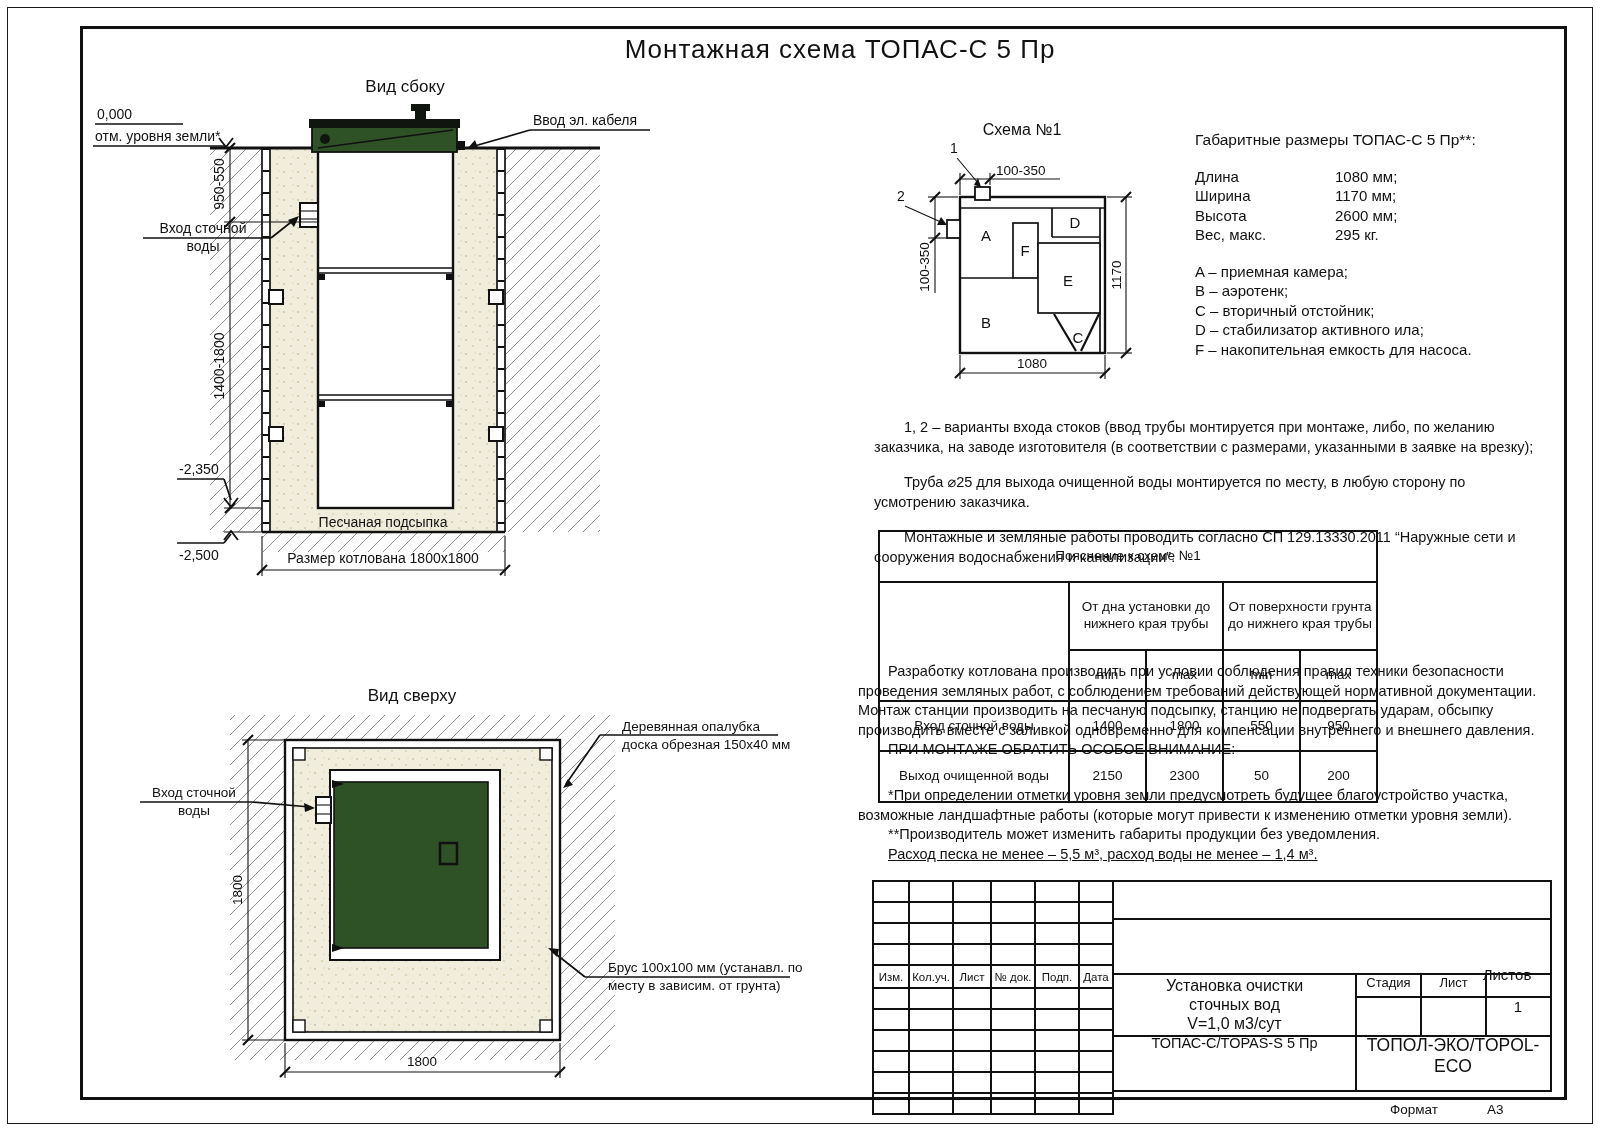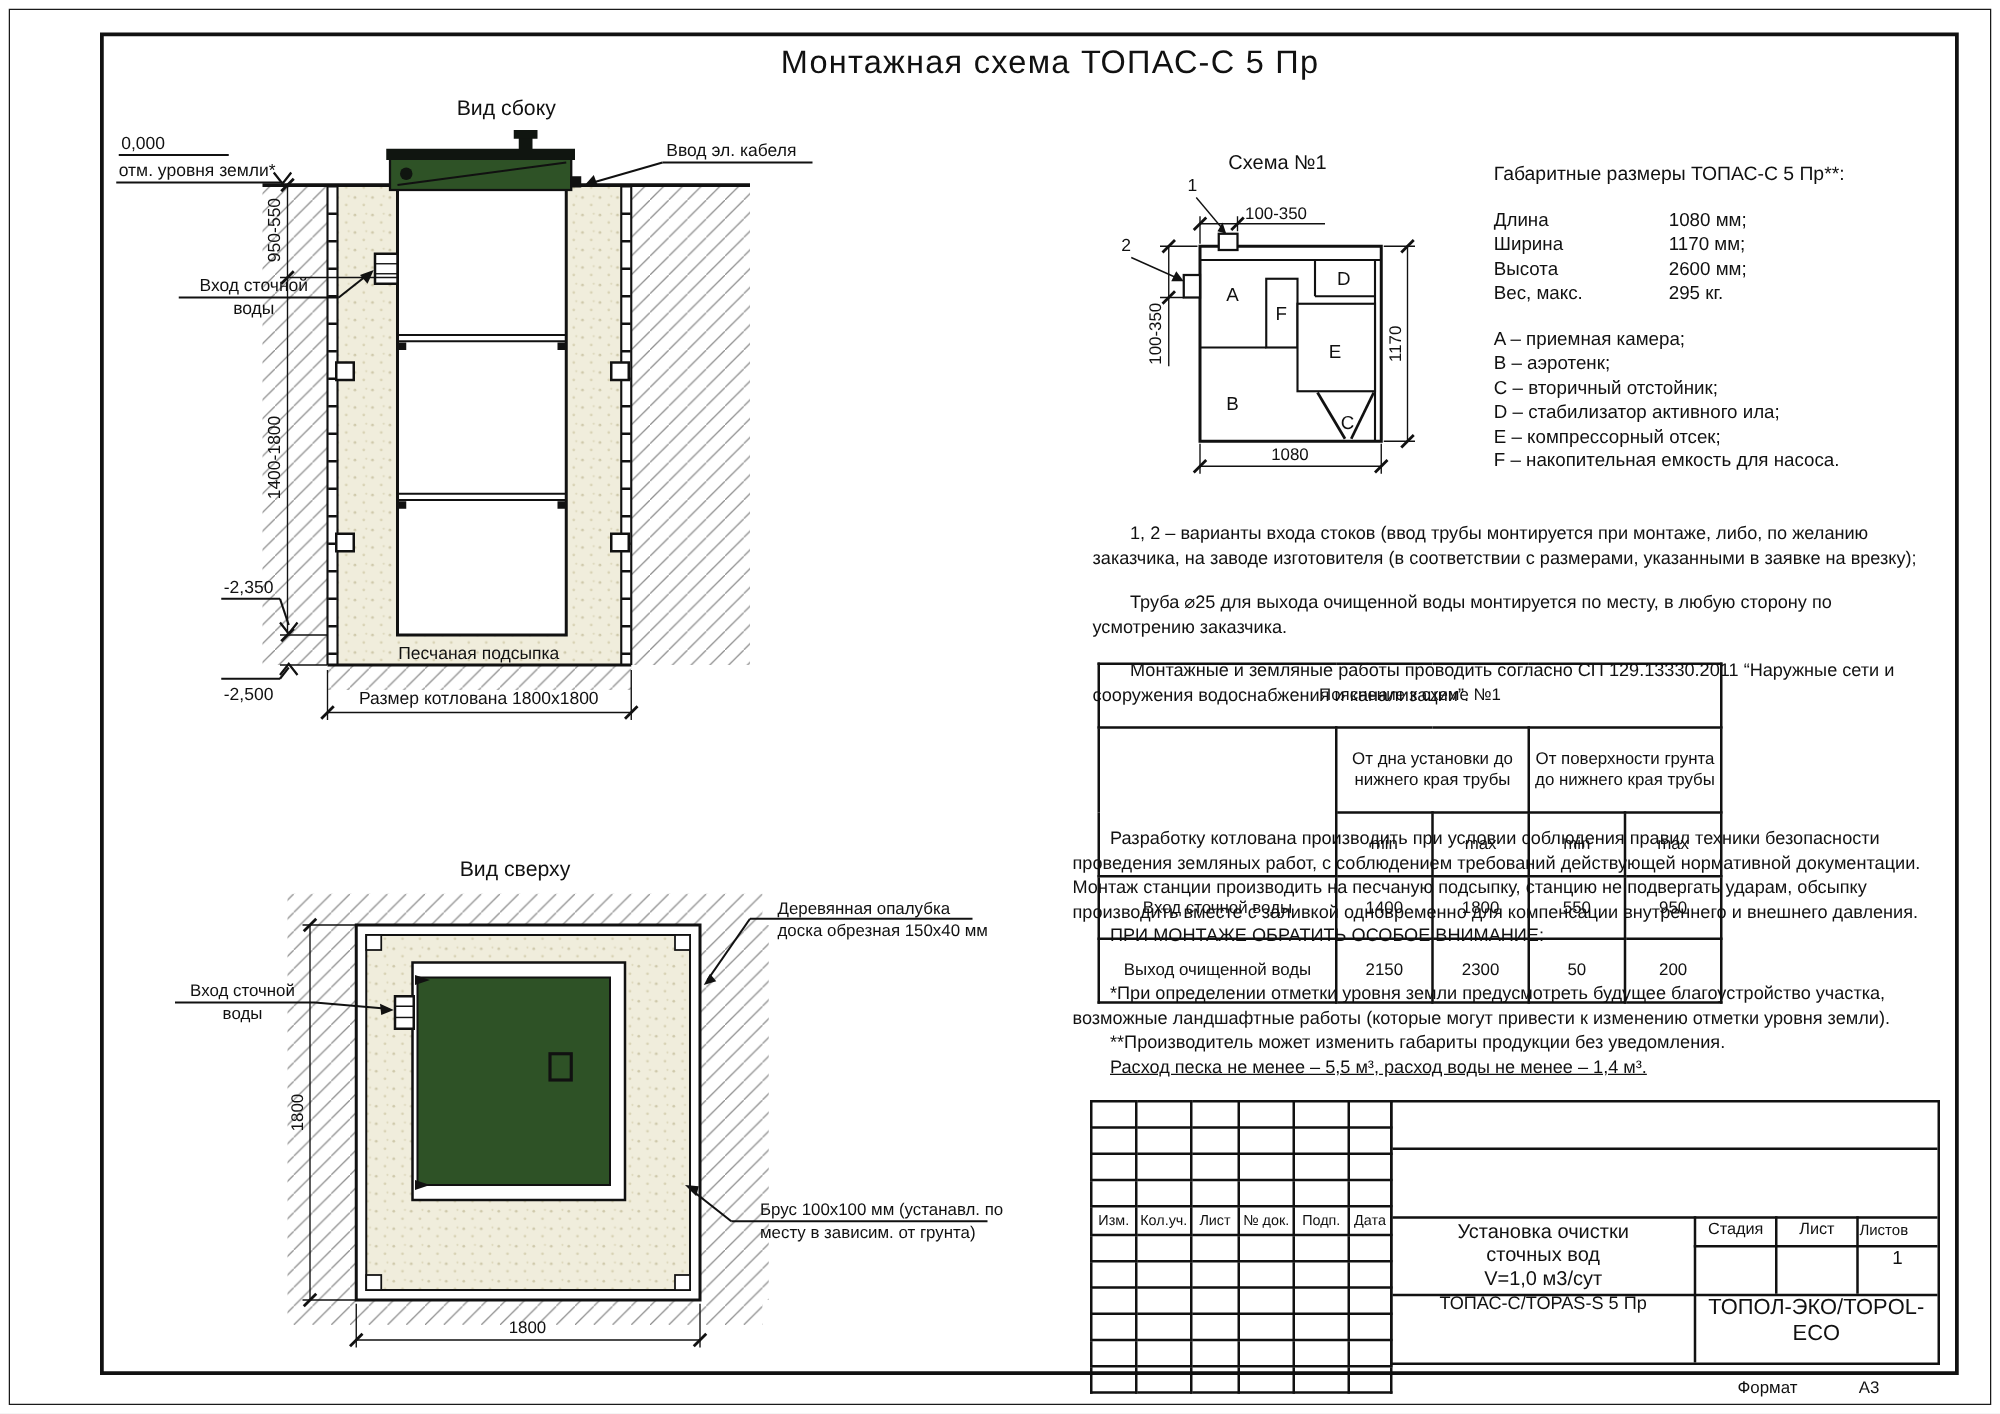--- a/index.html
+++ b/index.html
@@ -382,21 +382,20 @@
     </div>
     <div class="srow">
       <span class="sl">Вес, макс.</span>
       <span>295 кг.</span>
     </div>
     <div class="legend">
       <div>A – приемная камера;</div>
       <div>B – аэротенк;</div>
       <div>C – вторичный отстойник;</div>
       <div>D – стабилизатор активного ила;</div>
-      <div>E – компрессорный отсек;</div>
       <div>F – накопительная емкость для насоса.</div>
     </div>
   </div>
 
   <div class="abs notes">
     <p>1, 2 – варианты входа  стоков (ввод трубы монтируется при монтаже, либо, по желанию заказчика, на заводе изготовителя (в соответствии с размерами, указанными в заявке на врезку);</p>
     <p>Труба ⌀25 для выхода очищенной воды монтируется по месту, в любую сторону по усмотрению заказчика.</p>
     <p class="gap">Монтажные и земляные работы проводить согласно СП 129.13330.2011 “Наружные сети и сооружения водоснабжения и канализации”.</p>
   </div>
 
@@ -562,21 +561,21 @@
     <div class="ln" style="left:0;right:0;top:153px;border-top:2.5px solid #111"></div>
 
     <div class="txt" style="left:0;top:91px;width:241px;height:62px;flex-direction:column;font-size:16px;line-height:19px">
       <div>Установка очистки</div>
       <div>сточных вод</div>
       <div>V=1,0 м3/сут</div>
     </div>
 
     <div class="txt" style="left:243px;top:93px;width:63px;height:20px;font-size:13px">Стадия</div>
     <div class="txt" style="left:308px;top:93px;width:63px;height:20px;font-size:13px">Лист</div>
-    <div class="txt" style="left:373px;top:95px;width:40px;height:20px;font-size:12px">Листов</div>
+    <div class="txt" style="left:373px;top:84px;width:40px;height:20px;font-size:15px">Листов</div>
     <div class="txt" style="left:373px;top:116px;width:62px;height:35px;font-size:15px">1</div>
 
     <div class="txt" style="left:0;top:153px;width:241px;height:56px;font-size:14.5px">ТОПАС-С/TOPAS-S 5 Пр</div>
     <div class="txt" style="left:243px;top:153px;width:192px;height:54px;font-size:17.5px">ТОПОЛ-ЭКО/TOPOL-ECO</div>
   </div>
 
   <div class="abs fmt" style="left:1390px">Формат</div>
   <div class="abs fmt" style="left:1487px">А3</div>
 </div>
 

